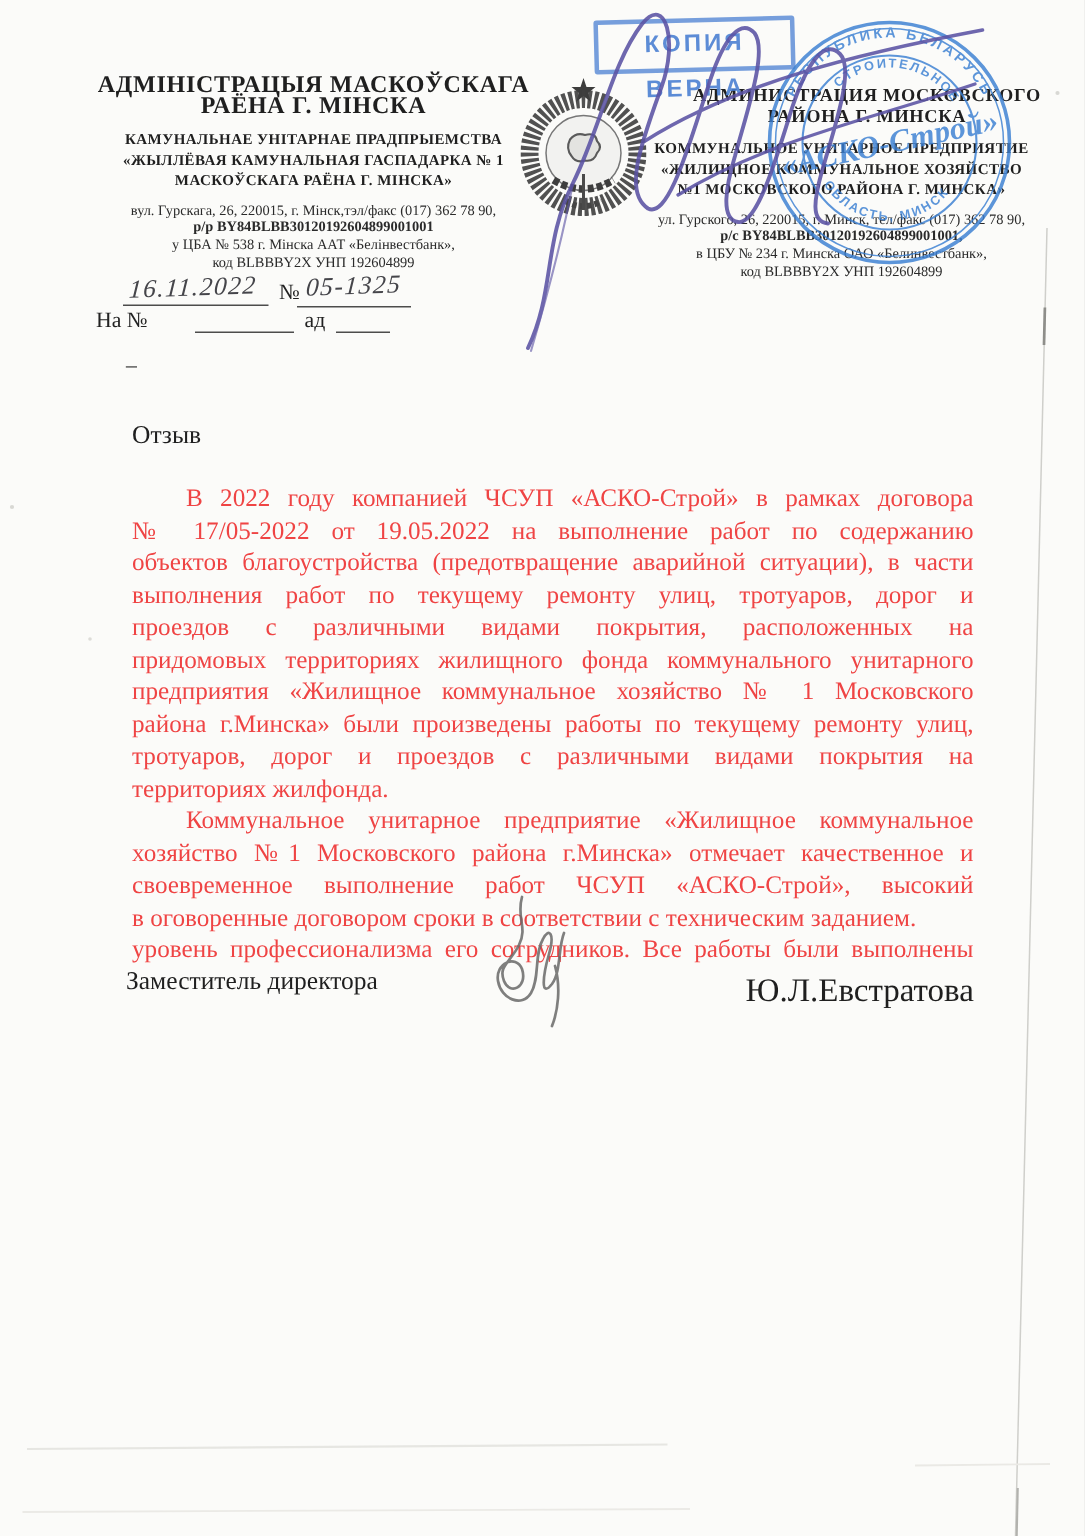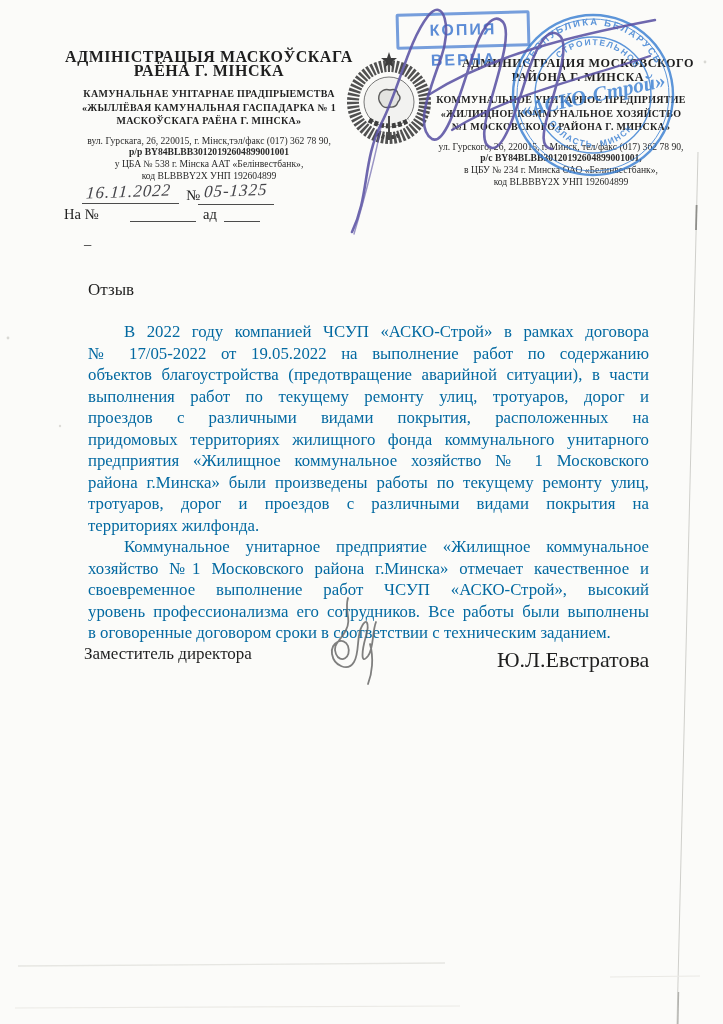--- a/index.html
+++ b/index.html
@@ -24,21 +24,21 @@
   
   .hand{
     font-style:italic; color:#45454a; font-size:17px;
     transform:rotate(-2deg) skewX(-6deg); letter-spacing:1px; white-space:nowrap;
   }
   .ref-label{font-size:14.5px; color:#222;}
   .uline{position:absolute; border-bottom:1.5px solid #4c4c4c; height:0;}
   
   #title{position:absolute; left:88px; top:280px; font-weight:normal; font-size:17px;}
   #body-text{position:absolute; left:88px; top:321px; width:561px;
-    font-size:16.8px; line-height:21.5px; color:#0369a1;}
+    font-size:16.8px; line-height:21.5px; color:#ef4444;}
   .bline{text-align:justify; text-align-last:justify;}
   .bline.first{text-indent:36px;}
   .bline.last{text-align-last:left;}
   
   #signoff-position{position:absolute; left:84px; top:644px; font-size:17px;}
   #signoff-name{position:absolute; left:497px; top:647px; font-size:22px;}
   
   #copy-stamp{
     position:absolute; left:396px; top:12px; width:128px; height:30px;
     border:3px solid rgba(74,127,210,.75); color:rgba(74,127,210,.9);
@@ -129,22 +129,22 @@
         <div class="bline">придомовых территориях жилищного фонда коммунального унитарного</div>
         <div class="bline">предприятия «Жилищное коммунальное хозяйство № 1 Московского</div>
         <div class="bline">района г.Минска» были произведены работы по текущему ремонту улиц,</div>
         <div class="bline">тротуаров, дорог и проездов с различными видами покрытия на</div>
         <div class="bline last">территориях жилфонда.</div>
       </div>
     <div>
         <div class="bline first">Коммунальное унитарное предприятие «Жилищное коммунальное</div>
         <div class="bline">хозяйство №1 Московского района г.Минска» отмечает качественное и</div>
         <div class="bline">своевременное выполнение работ ЧСУП «АСКО-Строй», высокий</div>
+        <div class="bline last">в оговоренные договором сроки  в соответствии с техническим заданием.</div>
         <div class="bline">уровень профессионализма его сотрудников. Все работы были выполнены</div>
-        <div class="bline last">в оговоренные договором сроки  в соответствии с техническим заданием.</div>
       </div>
   </div>
 
   <div id="signoff-position">Заместитель директора</div>
   <div id="signoff-name">Ю.Л.Евстратова</div>
 
   <div id="black-signature">
     <svg width="80" height="100" viewBox="0 0 80 100">
       <path d="M30,6 C26,20 34,26 28,38 C22,50 14,52 18,62 C22,72 34,66 30,54 C26,44 12,50 14,62 C16,74 30,80 36,70 C42,60 38,44 44,34 C48,26 52,30 48,44 C44,58 42,74 50,64 C56,56 54,40 58,30 M52,52 C56,66 54,82 50,92" fill="none" stroke="#696969" stroke-width="1.8" stroke-linecap="round" opacity=".85"></path>
     </svg>

